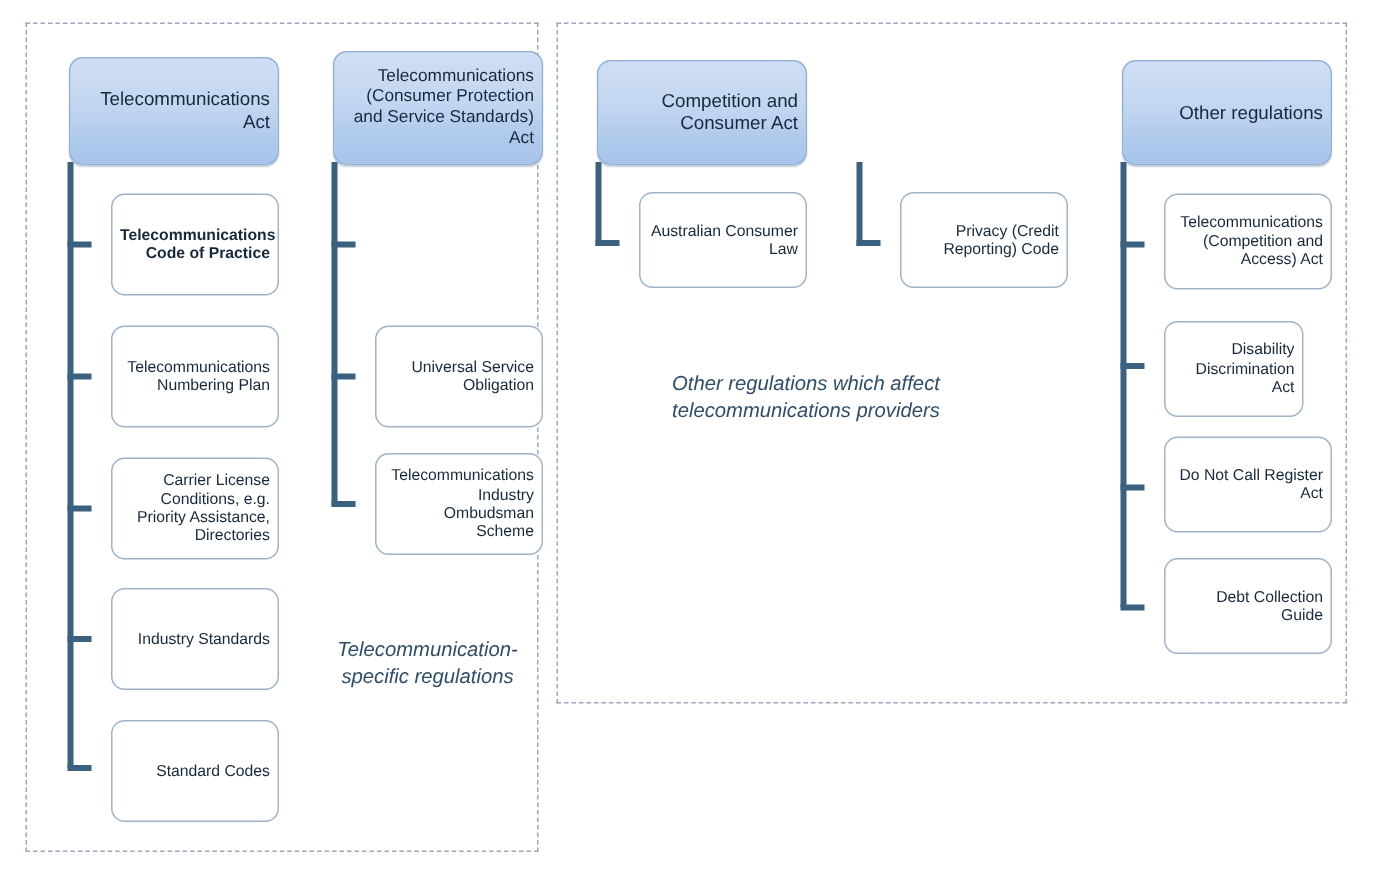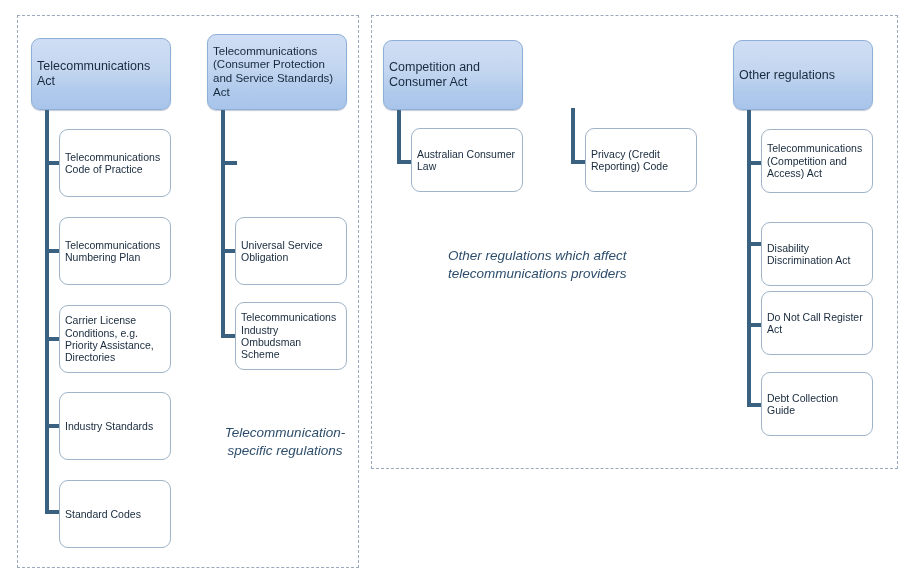--- a/index.html
+++ b/index.html
@@ -28,26 +28,27 @@
     box-sizing: border-box;
     background: transparent;
   }
 
   .node {
     position: absolute;
     box-sizing: border-box;
     display: flex;
     align-items: center;
     justify-content: center;
-    text-align: left;
+    text-align: right;
     border-radius: 9px;
     color: #17293c;
     line-height: 1.18;
     padding: 6px 5px;
     z-index: 3;
+    margin-left: 15px;
   }
 
   .node.root {
     border: 1px solid #8fb0d6;
     background: linear-gradient(to bottom, #cfdef4 0%, #c3d6f0 45%, #b0caec 75%, #a8c4ea 100%);
     box-shadow: 0 1px 1px rgba(90,110,140,0.35);
     font-size: 12.5px;
   }
 
   .node.leaf {
@@ -92,21 +93,21 @@
   <div class="connector vert" style="left:45px; top:108px; height:404px;"></div>
   <div class="connector horz" style="left:45px; top:161px; width:16px;"></div>
   <div class="connector horz" style="left:45px; top:249px; width:16px;"></div>
   <div class="connector horz" style="left:45px; top:337px; width:16px;"></div>
   <div class="connector horz" style="left:45px; top:424px; width:16px;"></div>
   <div class="connector horz" style="left:45px; top:510px; width:16px;"></div>
 
   <div class="node root" style="left:31px; top:38px; width:140px; height:72px;">
     <span class="txt">Telecommunications Act</span>
   </div>
-  <div class="node leaf" style="left:59px; top:129px; width:112px; height:68px;">
+  <div class="node leaf" style="left:59px; top:129px; width:112px; height:68px;font-weight:bold;">
     <span class="txt">Telecommunications Code of Practice</span>
   </div>
   <div class="node leaf" style="left:59px; top:217px; width:112px; height:68px;">
     <span class="txt">Telecommunications Numbering Plan</span>
   </div>
   <div class="node leaf" style="left:59px; top:305px; width:112px; height:68px;">
     <span class="txt">Carrier License Conditions, e.g. Priority Assistance, Directories</span>
   </div>
   <div class="node leaf" style="left:59px; top:392px; width:112px; height:68px;">
     <span class="txt">Industry Standards</span>
@@ -156,21 +157,21 @@
   <div class="connector horz" style="left:747px; top:242px; width:16px;"></div>
   <div class="connector horz" style="left:747px; top:323px; width:16px;"></div>
   <div class="connector horz" style="left:747px; top:403px; width:16px;"></div>
 
   <div class="node root" style="left:733px; top:40px; width:140px; height:70px;">
     <span class="txt">Other regulations</span>
   </div>
   <div class="node leaf" style="left:761px; top:129px; width:112px; height:64px;">
     <span class="txt">Telecommunications (Competition and Access) Act</span>
   </div>
-  <div class="node leaf" style="left:761px; top:222px; width:112px; height:64px;">
+  <div class="node leaf" style="left:761px; top:214px; width:93px; height:64px;">
     <span class="txt">Disability Discrimination Act</span>
   </div>
   <div class="node leaf" style="left:761px; top:291px; width:112px; height:64px;">
     <span class="txt">Do Not Call Register Act</span>
   </div>
   <div class="node leaf" style="left:761px; top:372px; width:112px; height:64px;">
     <span class="txt">Debt Collection Guide</span>
   </div>
 
   <div class="caption right-cap" style="left:448px; top:236px;">

